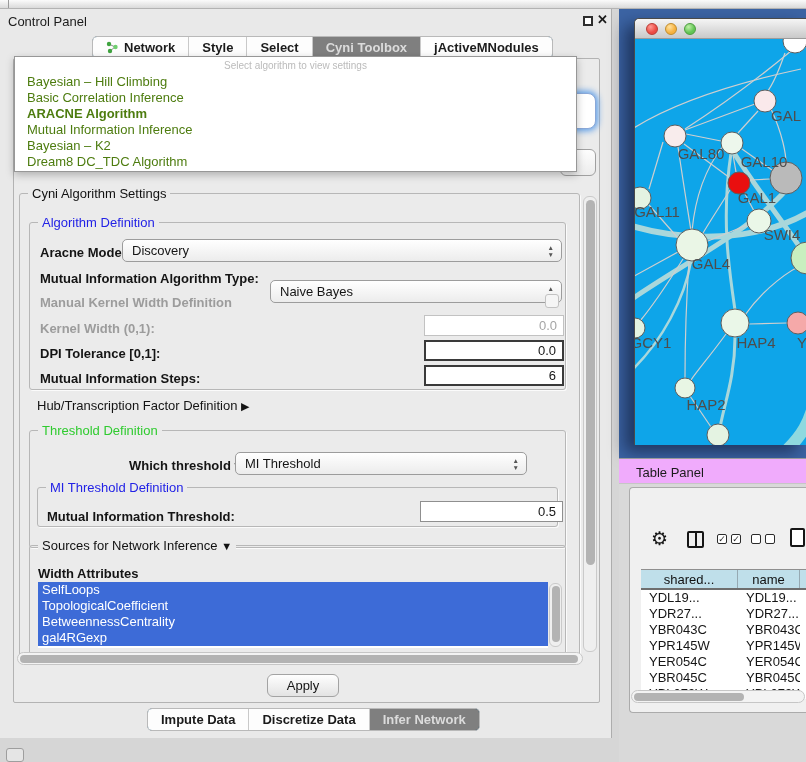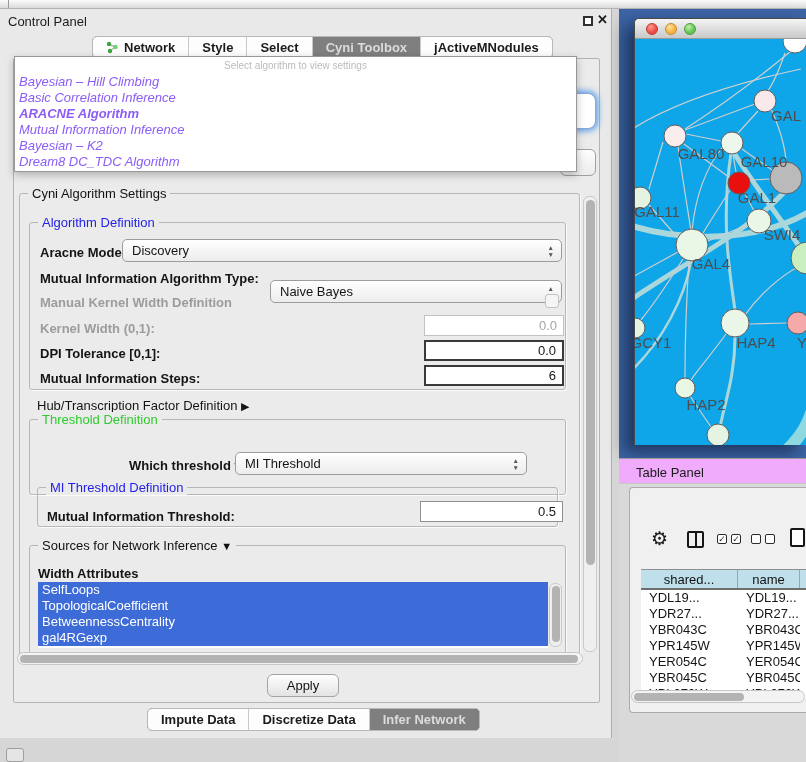--- a/index.html
+++ b/index.html
@@ -70,21 +70,21 @@
     background:var(--selection-blue); padding-left:4px; }
 
   .btn { position:absolute; height:23px; border:1px solid #A3A3A3; border-radius:6px;
     background:linear-gradient(#FEFEFE,#E3E3E3); font-size:13px; display:flex;
     align-items:center; justify-content:center; }
 
   
   .popup { left:14px; top:56px; width:563px; height:116px; background:#FFFFFF;
     border:1px solid #979797; box-shadow:0 3px 8px rgba(0,0,0,.25); z-index:10; }
   .popup .prompt { height:17px; line-height:17px; text-align:center; color:#BBBBBB; font-size:10px; }
-  .popup .opt { height:16px; line-height:16px; font-size:13px; padding-left:4px; color:#8b5cf6; white-space:nowrap;font-style:italic; }
+  .popup .opt { height:16px; line-height:16px; font-size:13px; padding-left:12px; color:#4d7c0f; white-space:nowrap; }
   .popup .opt.sel { font-weight:bold; }
 
   .sliver { z-index:5; }
 
   
   .desktop { left:619px; top:9px; width:187px; height:449px; background:var(--desktop-blue); }
   .net-window { position:absolute; left:634px; top:18px; width:172px; height:427px;
     border:1px solid #4A4A4A; border-right:none; border-radius:5px 0 0 0;
     box-shadow:-9px 7px 16px rgba(8,16,40,.55); background:#FFF; }
   .net-titlebar { height:20px; background:linear-gradient(#F5F5F5,#C9C9C9);
@@ -202,21 +202,21 @@
   <div class="lbl" style="left:40px; top:346px;">DPI Tolerance [0,1]:</div>
   <div class="field strong" style="left:424px; top:340px; width:140px;">0.0</div>
   <div class="lbl" style="left:40px; top:371px;">Mutual Information Steps:</div>
   <div class="field strong" style="left:424px; top:365px; width:140px;">6</div>
 
   <div class="lbl plain" style="left:37px; top:398px;">
     <span>Hub/Transcription Factor Definition</span>
     <span class="tri"> ▶</span>
   </div>
 
-  <div class="group" style="left:29px; top:419px; width:537px; height:76px;">
+  <div class="group" style="left:29px; top:430px; width:537px; height:118px;">
     <span class="gtitle green">Threshold Definition</span>
   </div>
   <div class="lbl" style="left:85px; top:458px;margin-left:44px;">Which threshold to use:</div>
   <div class="combo" style="left:235px; top:452px; width:292px;">
     <span>MI Threshold</span>
     <span class="arrows">
         <span>▲</span>
         <span>▼</span>
       </span>
   </div>

